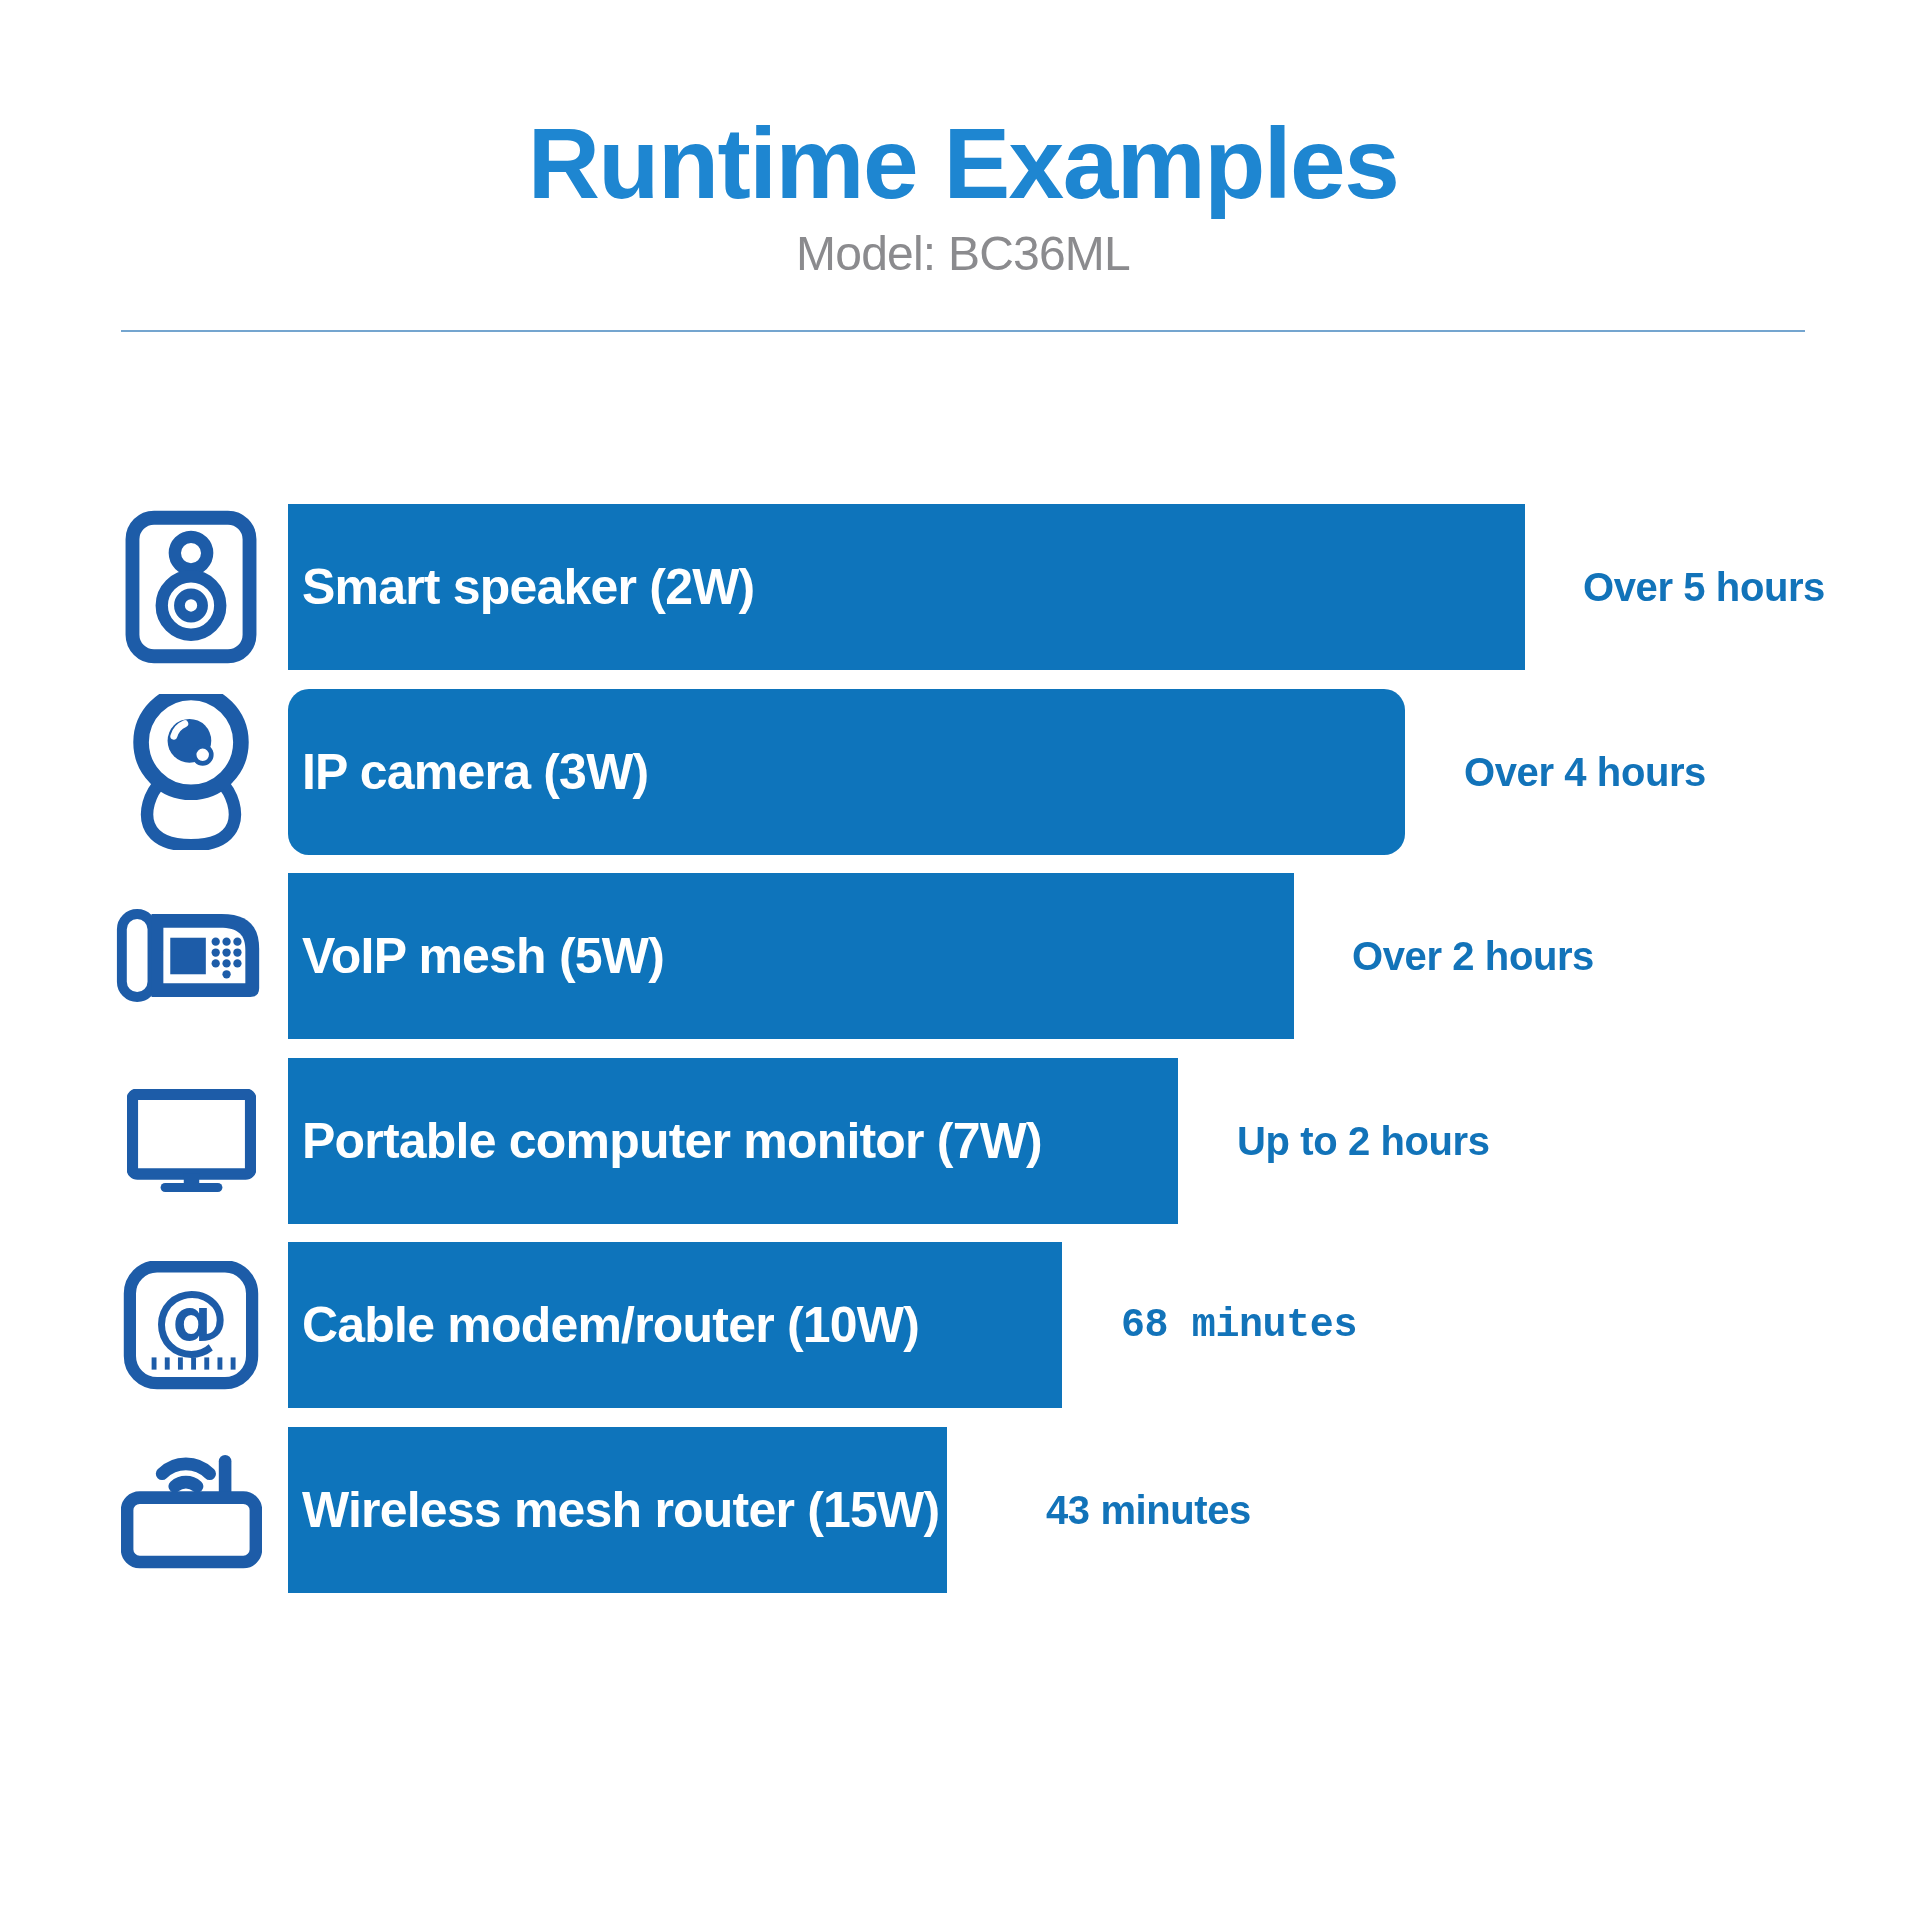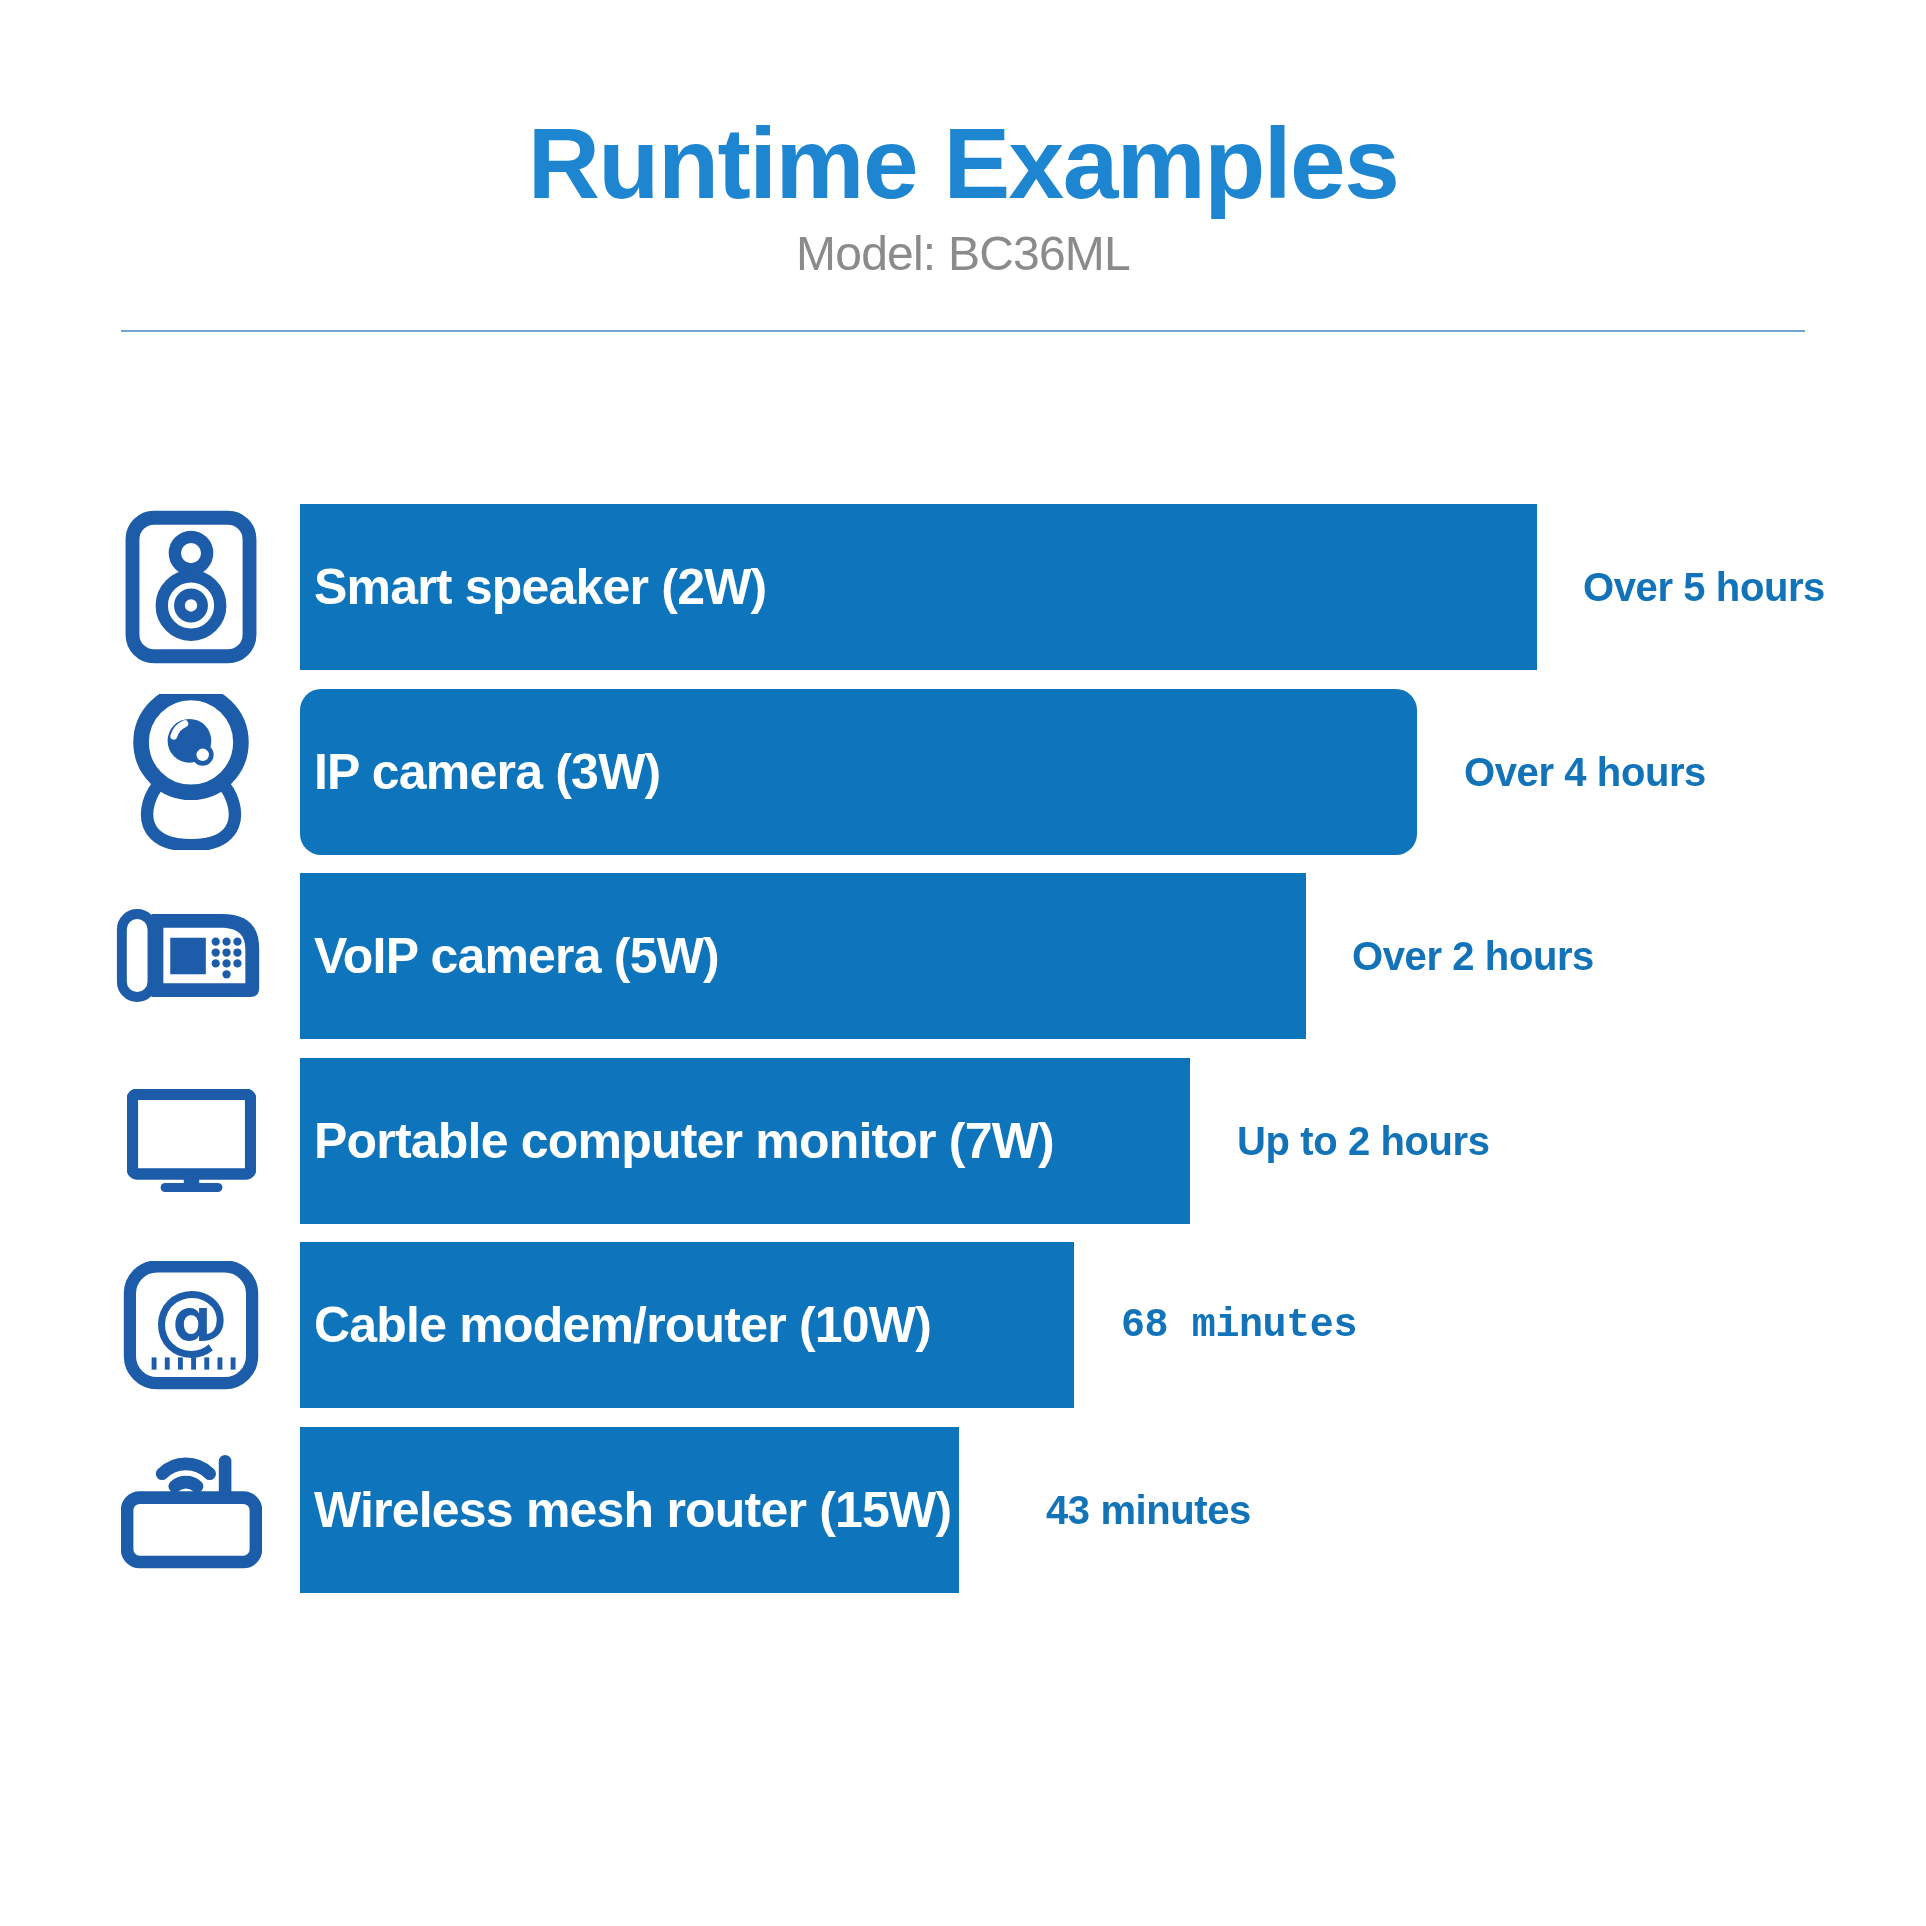--- a/index.html
+++ b/index.html
@@ -50,21 +50,21 @@
     left: 108px;
     top: 0;
     width: 166px;
     height: 166px;
     display: flex;
     align-items: center;
     justify-content: center;
   }
   .bar {
     position: absolute;
-    left: 300px;
+    left: 288px;
     top: 0;
     height: 166px;
     background: var(--bar-blue, #0e74bb);
     display: flex;
     align-items: center;
     box-sizing: border-box;
     padding-left: 14px;
   }
   .bar-label {
     font-size: 50px;
@@ -140,21 +140,21 @@
               <circle cx="118" cy="46" r="4.2"></circle>
               <circle cx="129" cy="46" r="4.2"></circle>
         <circle cx="107" cy="57" r="4.2"></circle>
               <circle cx="118" cy="57" r="4.2"></circle>
               <circle cx="129" cy="57" r="4.2"></circle>
         <circle cx="118" cy="68" r="4.2"></circle>
       </g>
     </svg>
         </div>
       <div class="bar" style="width: 1006px;">
-        <span class="bar-label">VoIP camera (5W)</span>
+        <span class="bar-label">VoIP mesh (5W)</span>
       </div>
       <span class="runtime-label" style="left: 1352px;">Over 2 hours</span>
     </div>
       <div class="row">
       <div class="icon-cell">
           <svg class="dev-icon" viewBox="0 0 100 80" width="129" height="103" fill="none" stroke="currentColor">
       <rect x="4" y="4" width="92" height="62" rx="4" stroke-width="9"></rect>
       <rect x="44" y="66" width="12" height="8" fill="currentColor" stroke="none"></rect>
       <rect x="26" y="73" width="48" height="7" rx="3.5" fill="currentColor" stroke="none"></rect>
     </svg>

